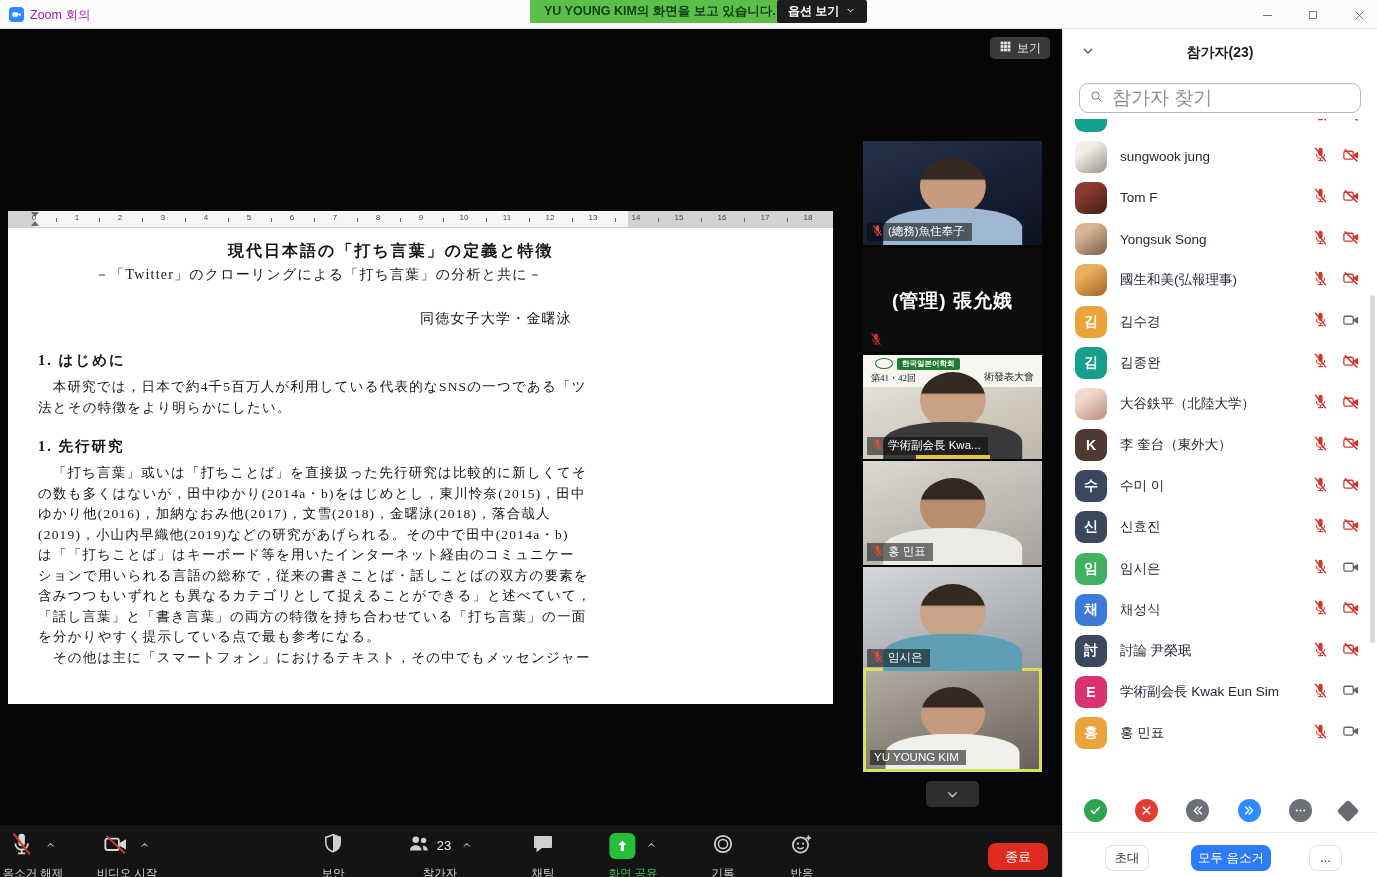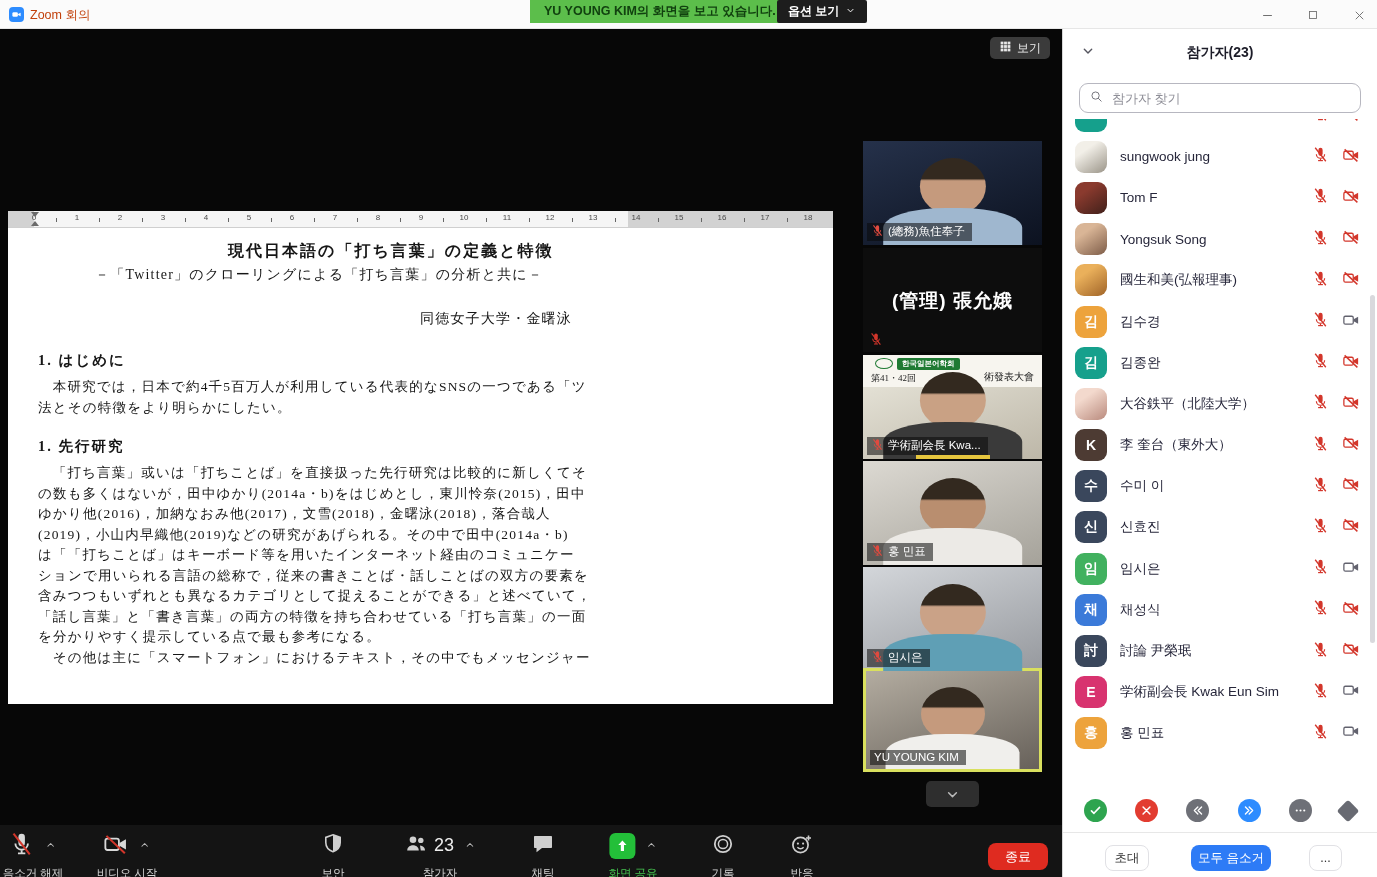--- a/index.html
+++ b/index.html
@@ -1,21 +1,21 @@
 <!DOCTYPE html>
 <html><head>
 <meta charset="utf-8">
 <style>
   html,body{margin:0;padding:0;background:#000;}
   #app{position:relative;width:1377px;height:877px;overflow:hidden;background:#000;
        font-family:"Liberation Sans","DejaVu Sans",sans-serif;-webkit-font-smoothing:antialiased;}
   
   #titlebar{position:absolute;left:0;top:0;width:1377px;height:29px;background:#fbfbfb;border-bottom:1px solid #e6e6e6;box-sizing:border-box;}
   #appicon{position:absolute;left:9px;top:7px;width:15px;height:15px;border-radius:4px;background:#2D8CFF;display:flex;align-items:center;justify-content:center;}
-  #apptitle{position:absolute;left:30px;top:7px;font-size:12.5px;color:#c2410c;}
+  #apptitle{position:absolute;left:30px;top:7px;font-size:12.5px;color:#a21caf;}
   #banner{position:absolute;left:530px;top:0;height:23px;background:#5CBE4B;color:#11410f;font-weight:bold;font-size:12.5px;display:flex;align-items:center;padding:0 14px;}
   #optbtn{position:absolute;left:777px;top:0;height:23px;background:#1d1d1d;color:#fff;font-weight:bold;font-size:12px;display:flex;align-items:center;gap:6px;padding:0 11px;border-radius:2px;cursor:pointer;}
   .winctl{position:absolute;top:5px;width:30px;height:20px;display:flex;align-items:center;justify-content:center;}
   
   #main{position:absolute;left:0;top:29px;width:1062px;height:796px;background:#070707;}
   #viewbtn{position:absolute;right:12px;top:8px;height:22px;background:#3b3b3b;border-radius:5px;color:#efefef;font-size:12px;display:flex;align-items:center;gap:5px;padding:0 9px;}
   
   #page{position:absolute;left:8px;top:182px;width:825px;height:493px;background:#fff;overflow:hidden;}
   #ruler{position:relative;height:16px;background:#f5f5f5;border-bottom:1px solid #cfcfcf;}
   #ruler .dark{position:absolute;top:0;bottom:0;background:#d2d2d2;}
@@ -45,31 +45,31 @@
   .poster .pr{position:absolute;right:8px;top:15px;font-size:10px;color:#222;}
   .underbar{position:absolute;left:50%;bottom:0;transform:translateX(-50%);width:74px;height:4px;background:#e6c63e;z-index:4;}
   #collapsebtn{position:absolute;left:926px;top:752px;width:53px;height:26px;background:#2e2e2e;border-radius:5px;display:flex;align-items:center;justify-content:center;cursor:pointer;}
   
   #toolbar{position:absolute;left:0;top:825px;width:1062px;height:52px;background:#141414;}
   .titem{position:absolute;top:7px;transform:translateX(-50%);text-align:center;color:#d6d6d6;cursor:pointer;}
   .titem .irow{display:flex;align-items:center;justify-content:center;gap:10px;height:27px;}
   .titem .tlabel{margin-top:7px;font-size:11.5px;white-space:nowrap;}
   .titem.green .tlabel{color:#45c24f;}
   .sharebox{width:26px;height:26px;border-radius:6px;background:#23BF39;display:flex;align-items:center;justify-content:center;}
-  .tbadge{font-size:18px;color:#ededed;margin-left:-4px;}
+  .tbadge{font-size:13px;color:#ededed;margin-left:-4px;}
   #endbtn{position:absolute;right:14px;top:18px;height:27px;background:#DF2B20;color:#fff;font-size:13px;border-radius:8px;display:flex;align-items:center;padding:0 17px;cursor:pointer;}
   
   #panel{position:absolute;left:1062px;top:29px;width:315px;height:848px;background:#fff;border-left:1px solid #d8d8d8;box-sizing:border-box;}
   #phead{position:absolute;left:0;top:0;right:0;height:46px;background:#fff;z-index:5;}
   #ptitle{position:absolute;left:0;right:0;top:15px;text-align:center;font-size:14px;font-weight:bold;color:#1c1c28;}
   #pchev{position:absolute;left:17px;top:14px;cursor:pointer;}
   #searchwrap{position:absolute;left:0;right:0;top:46px;height:44px;background:#fff;z-index:5;}
   #searchbox{position:absolute;left:16px;right:16px;top:8px;height:30px;border:1px solid #b7b7c0;border-radius:9px;display:flex;align-items:center;box-sizing:border-box;background:#fff;}
   #searchbox svg{margin:0 6px 0 9px;}
-  #searchinput{border:none;outline:none;flex:1;font-size:13px;color:#0f172a;background:transparent;font-family:inherit;}
+  #searchinput{border:none;outline:none;flex:1;font-size:19px;color:#0f172a;background:transparent;font-family:inherit;}
   #searchinput::placeholder{color:#8f8f98;}
   #plist{position:absolute;left:0;right:0;top:66px;height:660px;overflow:hidden;z-index:1;}
   .prow{height:41.2px;display:flex;align-items:center;padding:0 17px 0 12px;box-sizing:border-box;cursor:pointer;}
   .pav{width:32px;height:32px;border-radius:9px;flex:0 0 32px;display:flex;align-items:center;justify-content:center;color:#fff;font-size:14px;font-weight:bold;overflow:hidden;}
   .pname{margin-left:13px;font-size:13.5px;color:#26263a;white-space:nowrap;overflow:hidden;flex:1;}
   .ricons{display:flex;gap:13px;align-items:center;margin-left:8px;}
   #pscroll{position:absolute;right:2px;top:266px;width:5px;height:348px;background:#d9d9dd;border-radius:3px;z-index:6;cursor:pointer;}
   #reactrow{position:absolute;left:0;right:0;top:760px;height:43px;display:flex;align-items:center;justify-content:space-between;padding:0 21px;box-sizing:border-box;}
   .rc{width:23px;height:23px;border-radius:50%;display:flex;align-items:center;justify-content:center;cursor:pointer;}
   .rd{width:16px;height:16px;background:#686a72;transform:rotate(45deg);border-radius:3px;cursor:pointer;}

